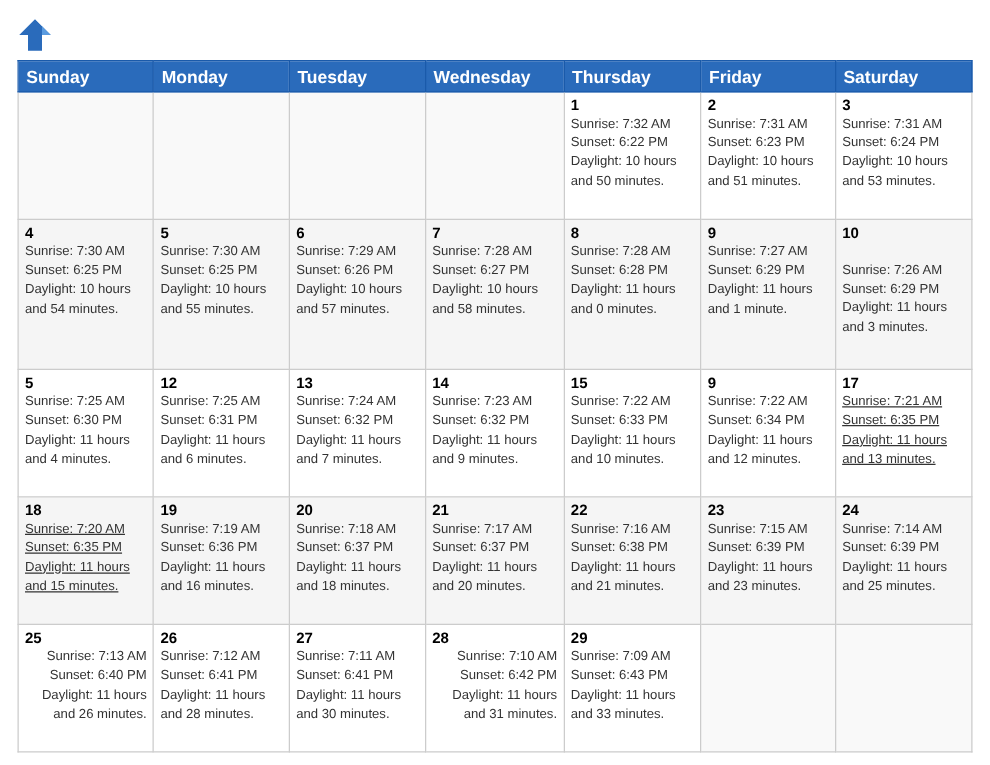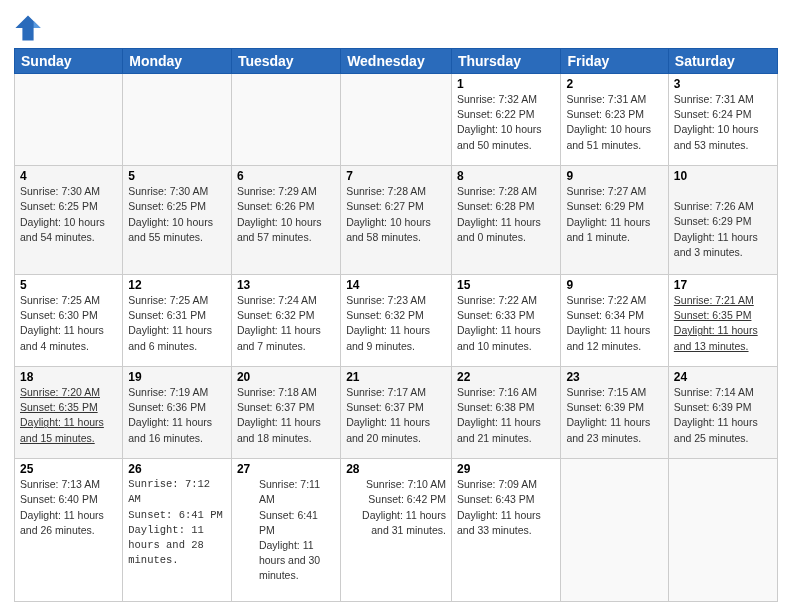--- a/index.html
+++ b/index.html
@@ -282,33 +282,33 @@
           <td>
             <span class="day-num">24</span>
             <div class="day-info" style="white-space: pre-line;">Sunrise: 7:14 AM
 Sunset: 6:39 PM
 Daylight: 11 hours and 25 minutes.</div>
           </td>
         </tr>
         <tr>
           <td>
             <span class="day-num">25</span>
-            <div class="day-info" style="white-space: pre-line;">Sunrise: 7:13 AM
+            <div class="day-info" style="white-space: pre-line; text-align: right;">Sunrise: 7:13 AM
 Sunset: 6:40 PM
 Daylight: 11 hours and 26 minutes.</div>
           </td>
           <td>
             <span class="day-num">26</span>
-            <div class="day-info" style="white-space: pre-line; font-family: Liberation Mono, monospace;">Sunrise: 7:12 AM
+            <div class="day-info" style="white-space: pre-line;">Sunrise: 7:12 AM
 Sunset: 6:41 PM
 Daylight: 11 hours and 28 minutes.</div>
           </td>
           <td>
             <span class="day-num">27</span>
-            <div class="day-info" style="white-space: pre-line; margin-left: 22px;">Sunrise: 7:11 AM
+            <div class="day-info" style="white-space: pre-line;">Sunrise: 7:11 AM
 Sunset: 6:41 PM
 Daylight: 11 hours and 30 minutes.</div>
           </td>
           <td>
             <span class="day-num">28</span>
             <div class="day-info" style="white-space: pre-line; text-align: right;">Sunrise: 7:10 AM
 Sunset: 6:42 PM
 Daylight: 11 hours and 31 minutes.</div>
           </td>
           <td>

